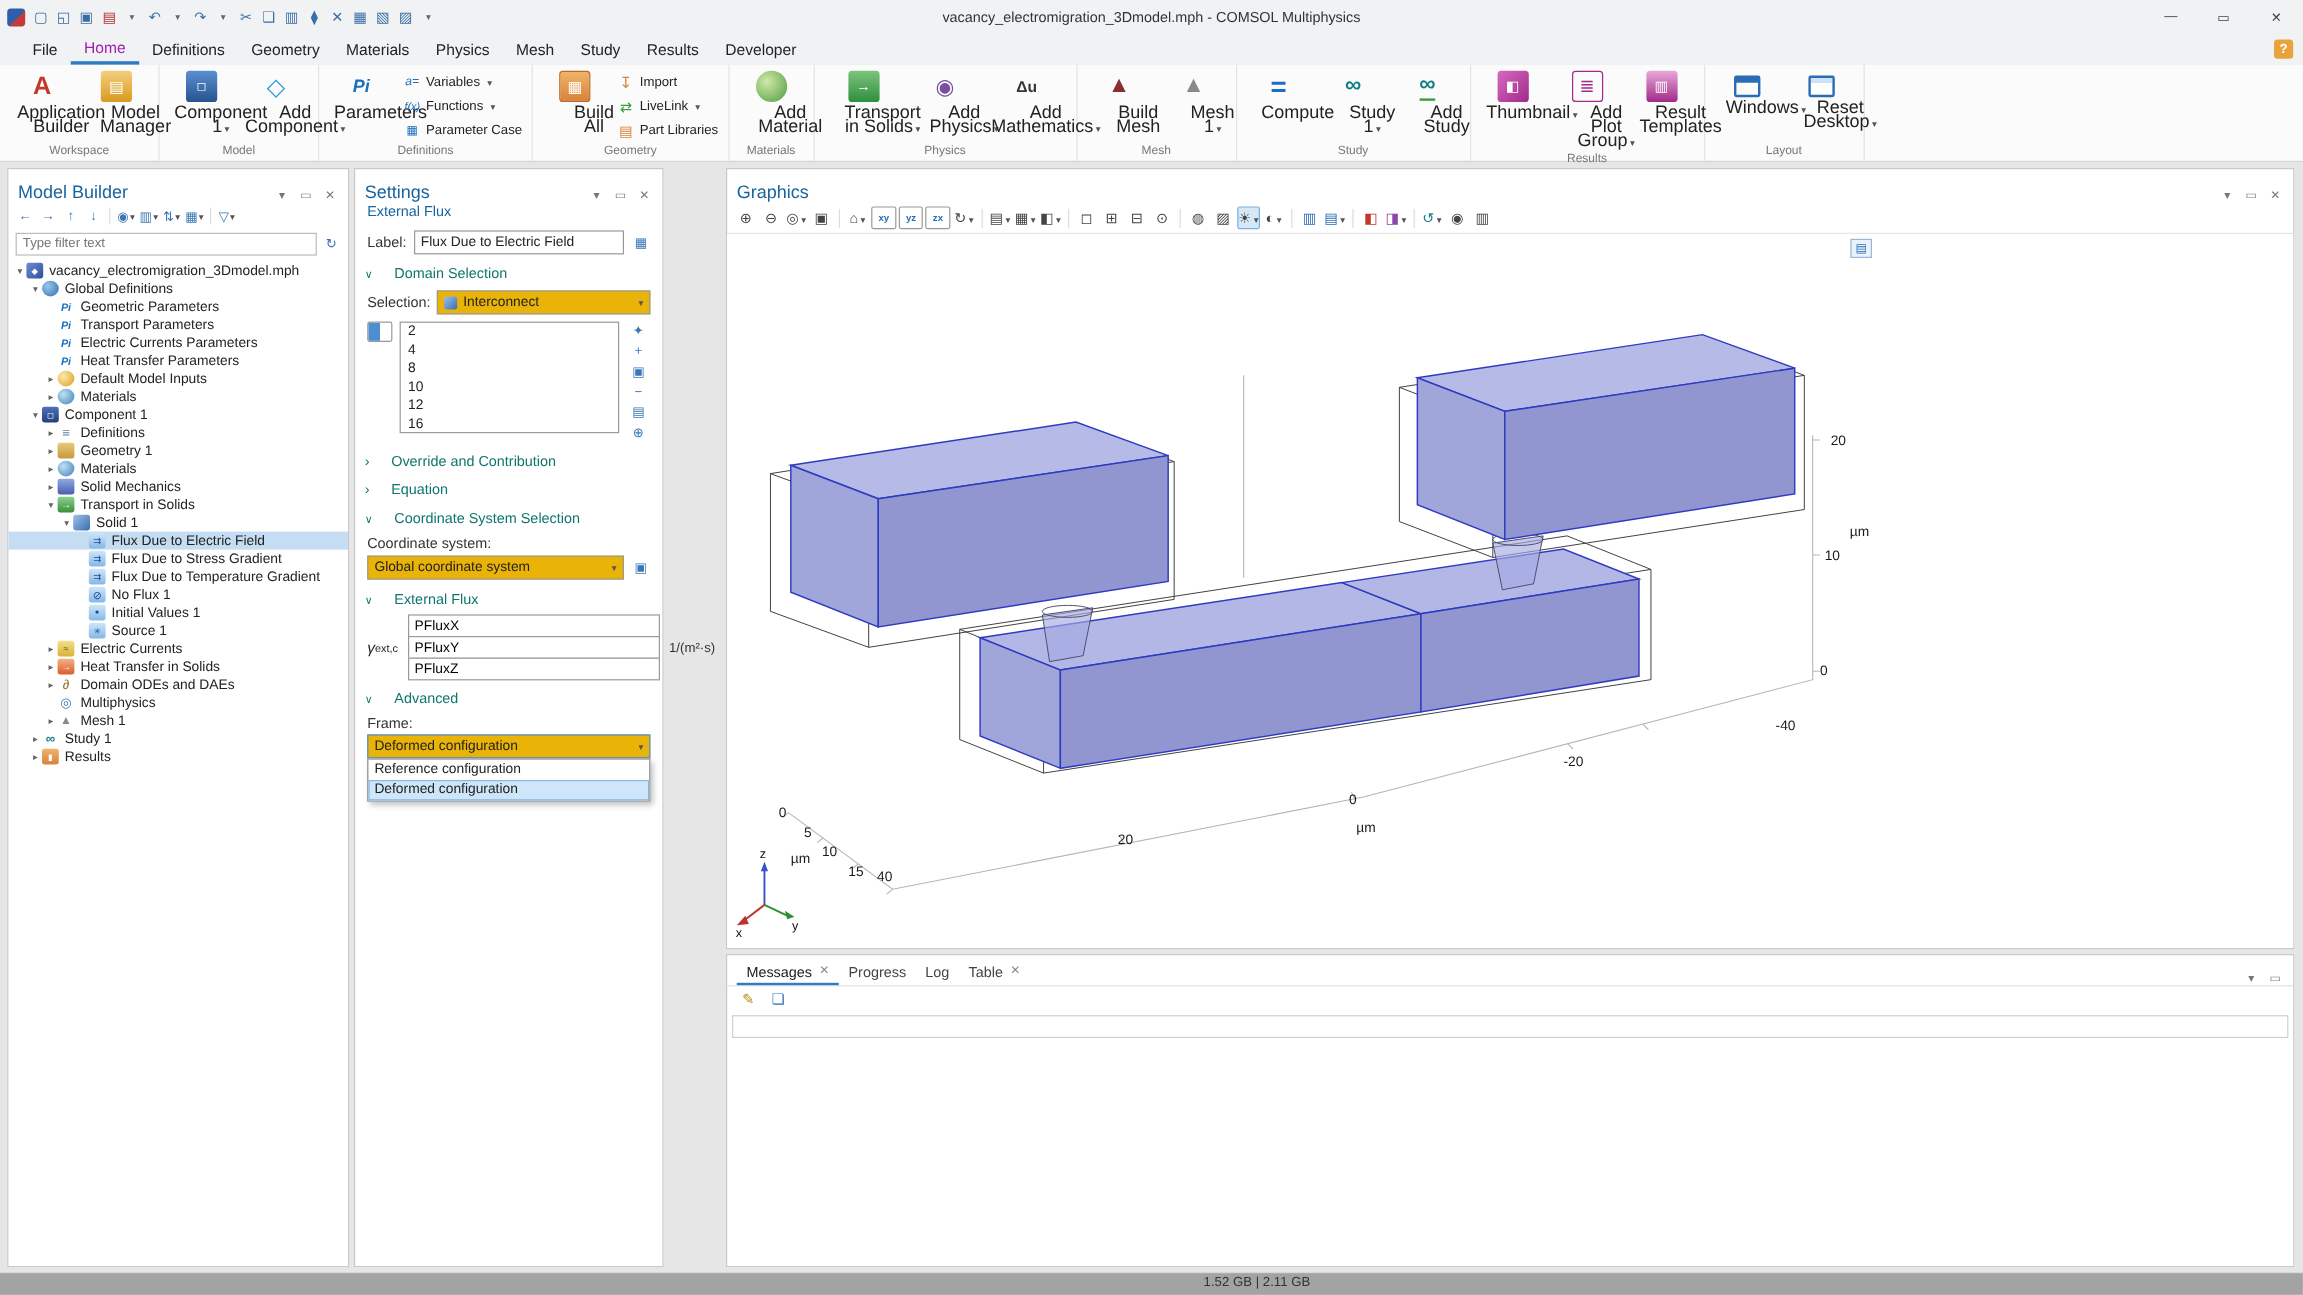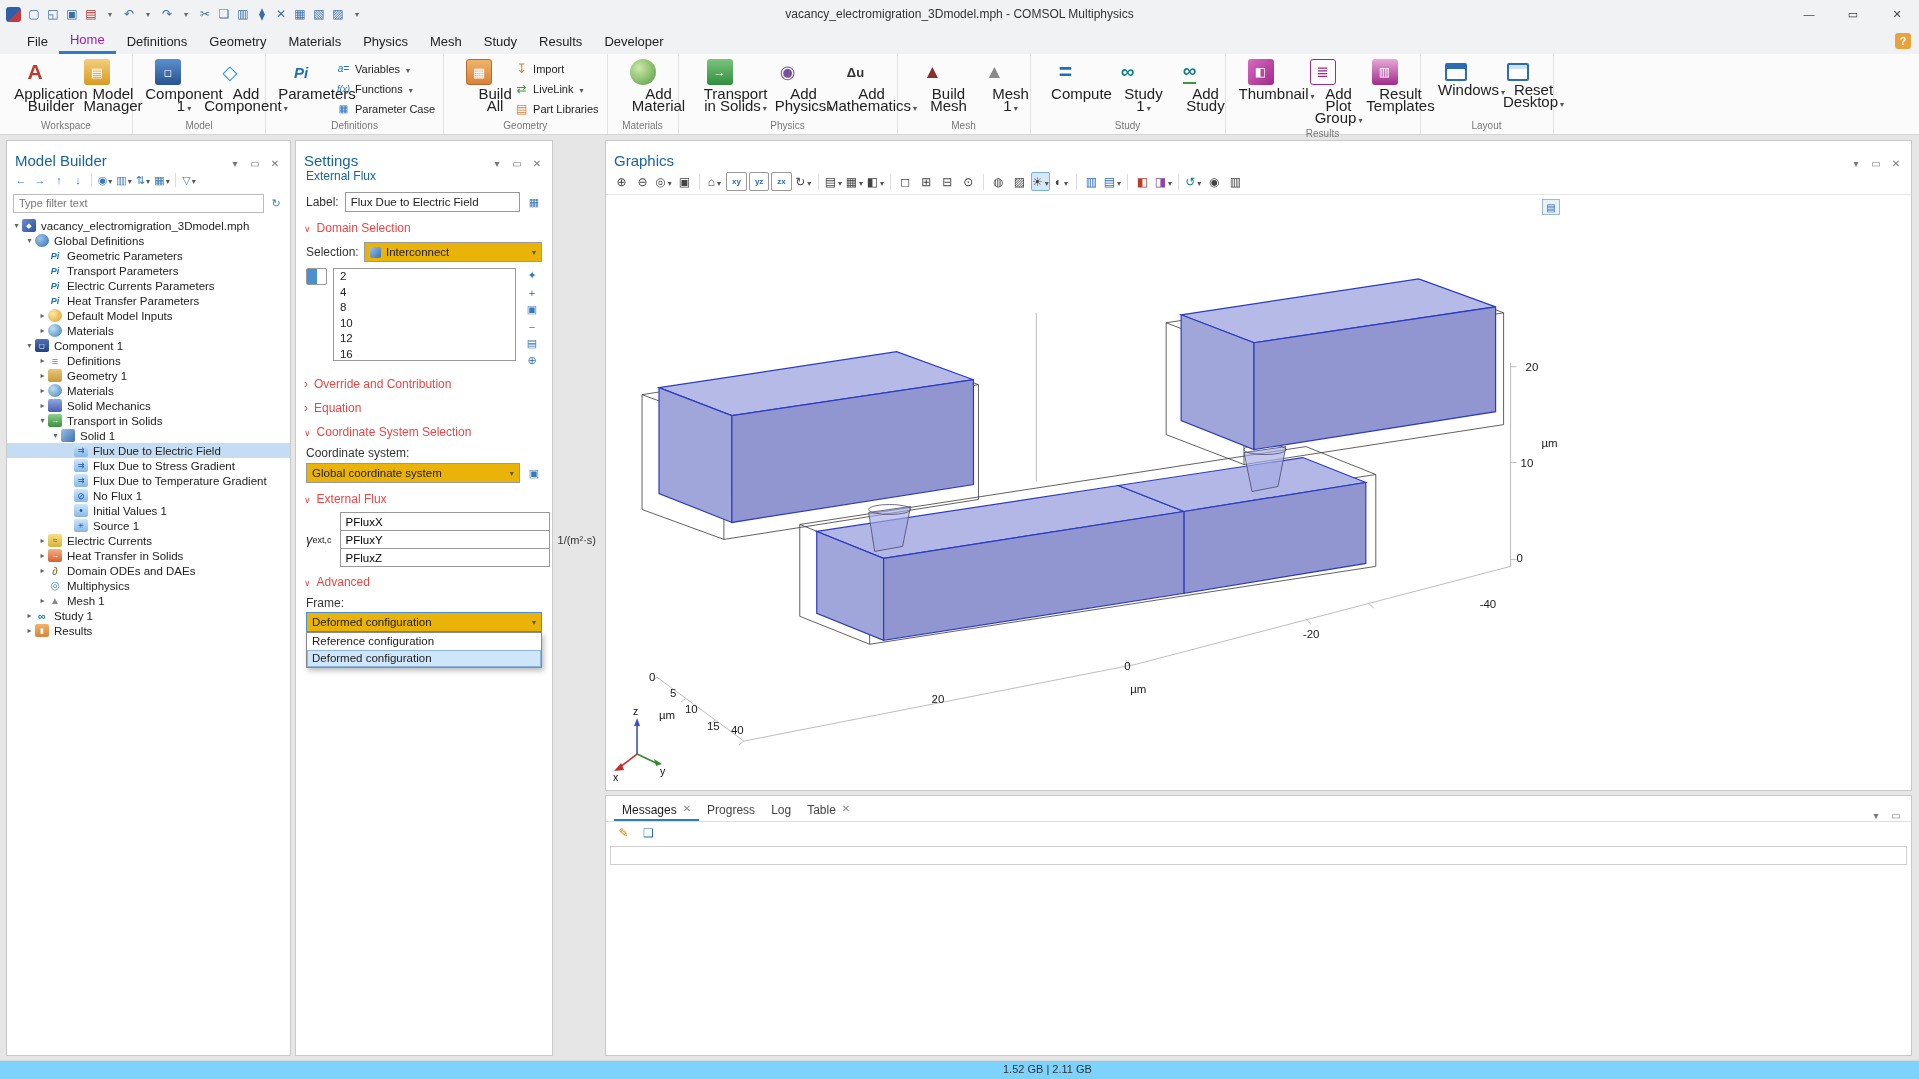--- a/index.html
+++ b/index.html
@@ -107,21 +107,21 @@
   .ic-multi::before { content:"◎"; color:#3a7fb5; font-size:11px; }
   .ic-meshi::before { content:"▲"; color:#8a8a8a; font-size:10px; }
   .ic-study::before { content:"∞"; color:#0e7f86; font-weight:bold; font-size:11px; }
   .ic-results { background:linear-gradient(#f0b46a,#d9823a); } .ic-results::before { content:"▮"; color:#fff; font-size:7px; }
 
   
   .set-subtitle { font-size:12px; color:#17649f; padding:0 10px 6px; }
   .set-row { display:flex; align-items:center; padding:3px 10px; gap:6px; }
   .set-label { color:#333; }
   .txt { height:20px; border:1px solid #999; background:#fff; padding:0 5px; font-size:11.5px; font-family:inherit; color:#222; }
-  .sec-head { display:flex; align-items:flex-end; gap:6px; color:#ef4444; font-size:12px; padding:6px 8px 4px; }
+  .sec-head { display:flex; align-items:flex-end; gap:18px; color:#0f766e; font-size:12px; padding:6px 8px 4px; }
   .chev-open::before { content:"∨"; font-size:9px; }
   .chev-closed::before { content:"›"; font-size:12px; }
   .combo { height:20px; border:1px solid #999; background:#eab308; display:flex; align-items:center; padding:0 3px 0 5px; gap:5px; font-size:11.5px; color:#222; }
   .combo .ccaret { margin-left:auto; color:#555; font-size:8px; padding:0 2px; }
   .cube-ico { width:11px; height:11px; background:linear-gradient(135deg,#9ec0e8,#3a6fb0); border-radius:2px; flex:none; }
   .sel-list { width:212px; height:93px; border:1px solid #999; background:#fff; overflow:hidden; }
   .sel-list .li { height:15.5px; line-height:15.5px; padding-left:6px; font-size:11.5px; }
   .side-btns { display:flex; flex-direction:column; gap:2px; }
   .sbtn { width:20px; height:15px; display:flex; align-items:center; justify-content:center; color:#3a78b5; font-size:11px; }
   .toggle-btn { width:24px; height:17px; border:1px solid #999; border-radius:2px; background:linear-gradient(90deg,#4a8fd0 50%,#fff 50%); }
@@ -152,21 +152,21 @@
   
   .msg-tabs { height:26px; display:flex; align-items:flex-end; padding-left:8px; border-bottom:1px solid #e0e0e0; }
   .mtab { display:flex; align-items:flex-start; gap:6px; padding:0 8px 4px; font-size:12px; color:#444; }
   .mtab.active { color:#1a1a1a; border-bottom:2px solid #2f7bc4; padding-bottom:2px; }
   .mtab .x { color:#888; font-size:10px; }
   .msg-tools { height:22px; display:flex; align-items:center; gap:6px; padding:0 8px; }
   .msg-strip { height:19px; border:1px solid #cfcfcf; margin:2px 4px 0; background:#fff; }
   .msg-body { position:absolute; left:4px; right:4px; top:73px; bottom:4px; background:#fff; }
 
   
-  .statusbar { position:absolute; left:0; top:1060px; width:1919px; height:19px; background:#7dd3fc; border-top:1px solid #d8d8d8; font-size:11px; color:#333; }
+  .statusbar { position:absolute; left:0; top:1060px; width:1919px; height:19px; background:#a3a3a3; border-top:1px solid #d8d8d8; font-size:11px; color:#333; }
   .statusbar .mem { position:absolute; left:1003px; top:2px; }
 </style>
 </head>
 <body>
 
 <div class="titlebar">
   <div class="qa">
     <span class="qai logo"></span>
     <span class="qai">▢</span>
     <span class="qai">◱</span>

